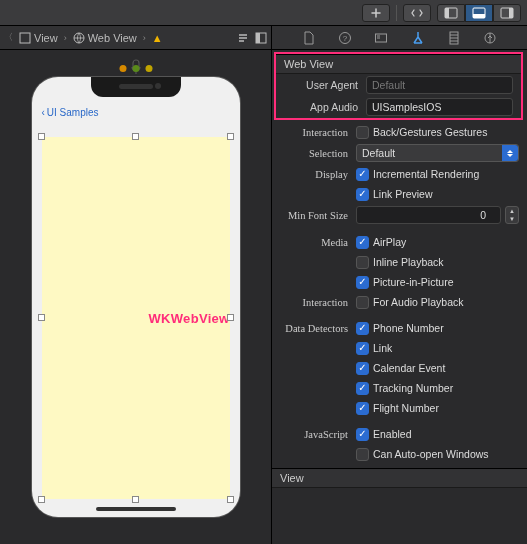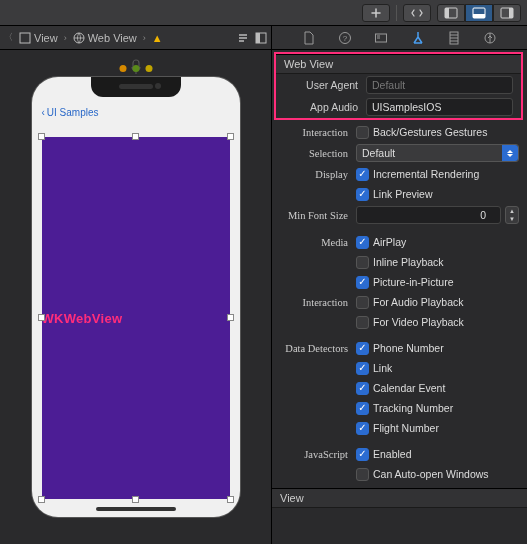--- a/index.html
+++ b/index.html
@@ -26,21 +26,21 @@
 
   .canvas { flex: 1; background: #2a2a2c; display: flex; align-items: center; justify-content: center; position: relative; padding: 12px; }
   .device { width: 208px; height: 440px; background: #f0f0f0; border-radius: 26px; position: relative; box-shadow: 0 0 0 1px #555; }
   .notch { position: absolute; top: 0; left: 50%; transform: translateX(-50%); width: 90px; height: 20px; background: #1a1a1a; border-radius: 0 0 12px 12px; }
   .speaker { position: absolute; top: 7px; left: 50%; transform: translateX(-50%); width: 34px; height: 5px; background: #333; border-radius: 3px; }
   .cam { position: absolute; top: 6px; right: 20px; width: 6px; height: 6px; background: #333; border-radius: 50%; }
   .status { position: absolute; top: -12px; left: 50%; transform: translateX(-50%); display: flex; gap: 6px; }
   .sdot { width: 7px; height: 7px; border-radius: 50%; }
   .sdot.o { background: #d68a00; } .sdot.g { background: #5a8a1a; } .sdot.y { background: #c0a400; }
   .dev-top { position: absolute; top: 30px; left: 10px; display: flex; align-items: center; gap: 2px; color: #2968c8; font-size: 10px; }
-  .screen { position: absolute; top: 60px; left: 10px; right: 10px; bottom: 18px; background: #4c1d95; display: flex; align-items: center; justify-content: flex-start; }
+  .screen { position: absolute; top: 60px; left: 10px; right: 10px; bottom: 18px; background: #fef9c3; display: flex; align-items: center; justify-content: flex-end; }
   .screen-label { color: #ff2d7a; font-weight: 600; font-size: 13px; letter-spacing: 0.3px; }
   .sel-handle { position: absolute; width: 7px; height: 7px; background: #fff; border: 1px solid #888; }
   .home-ind { position: absolute; bottom: 6px; left: 50%; transform: translateX(-50%); width: 80px; height: 4px; background: #333; border-radius: 3px; }
 
   .insp-tabs { height: 24px; background: #323234; border-bottom: 1px solid #000; display: flex; align-items: center; justify-content: space-evenly; padding: 0 8px; }
   .insp-tab { color: #999; display: flex; align-items: center; }
   .insp-tab.active { color: #4a9ef0; }
   .insp-tab svg { width: 14px; height: 14px; }
 
   .insp-body { flex: 1; overflow: auto; }
@@ -299,27 +299,20 @@
               <span class="cb-label">Picture-in-Picture</span>
             </div>
         </div>
         <div class="row">
           <div class="row-label">Interaction</div>
           <div class="row-ctrl">
               <span class="cb"></span>
               <span class="cb-label">For Audio Playback</span>
             </div>
         </div>
-        <div class="row noshift">
-            <div class="row-label">.</div>
-          <div class="row-ctrl">
-              <span class="cb"></span>
-              <span class="cb-label">For Video Playback</span>
-            </div>
-        </div>
 
         <div style="height:6px"></div>
         <div class="row">
           <div class="row-label">Data Detectors</div>
           <div class="row-ctrl">
               <span class="cb checked"></span>
               <span class="cb-label">Phone Number</span>
             </div>
         </div>
         <div class="row noshift">

